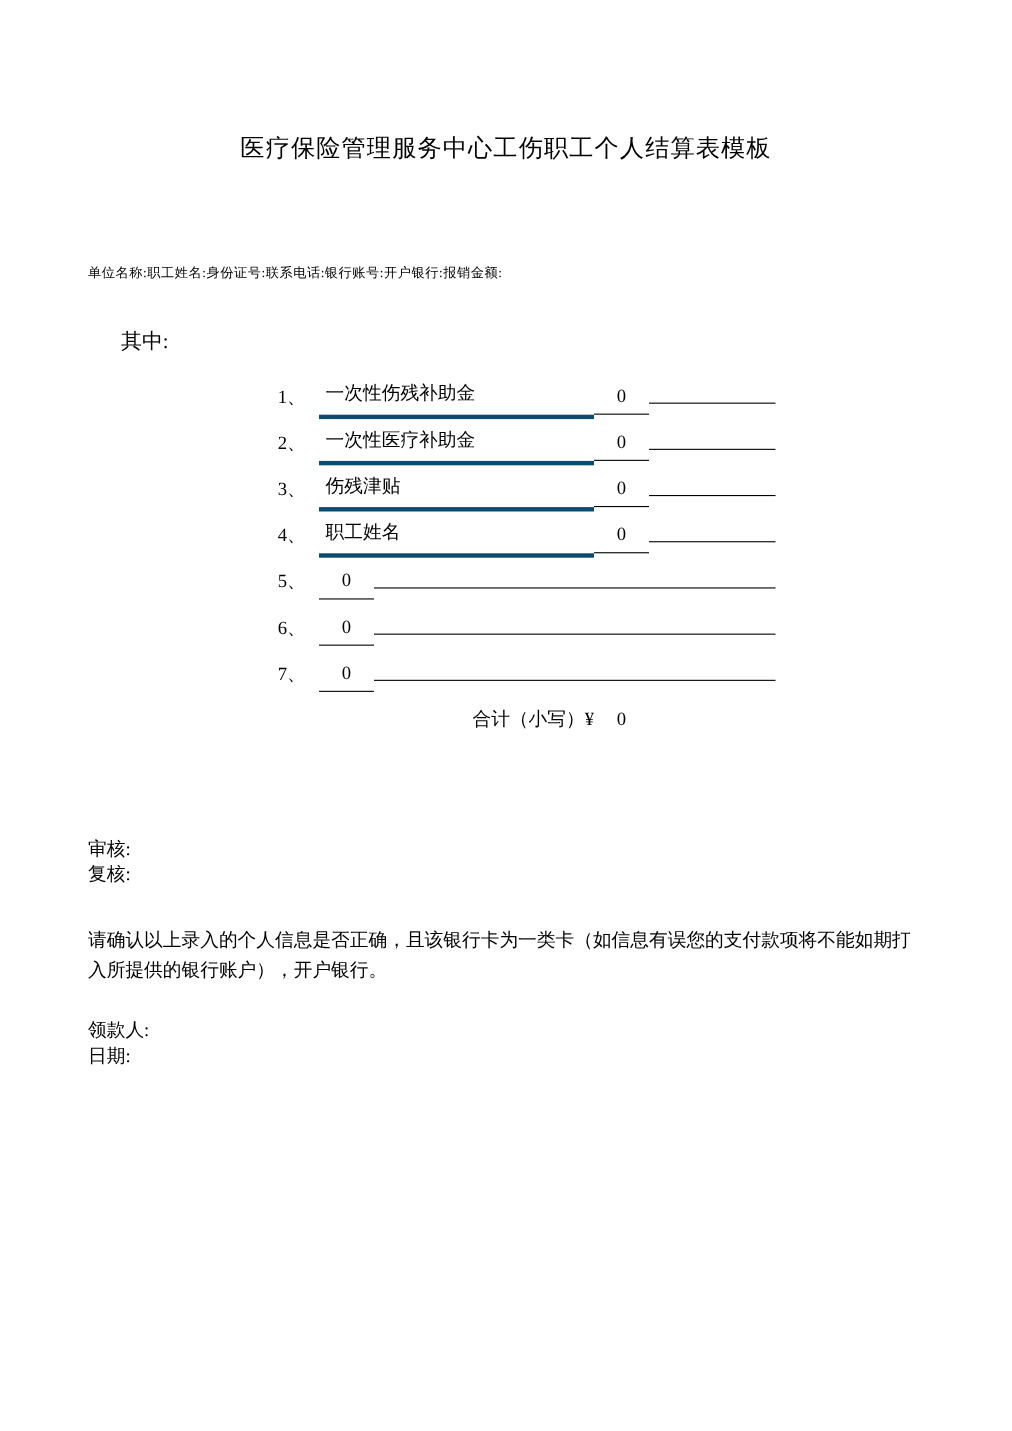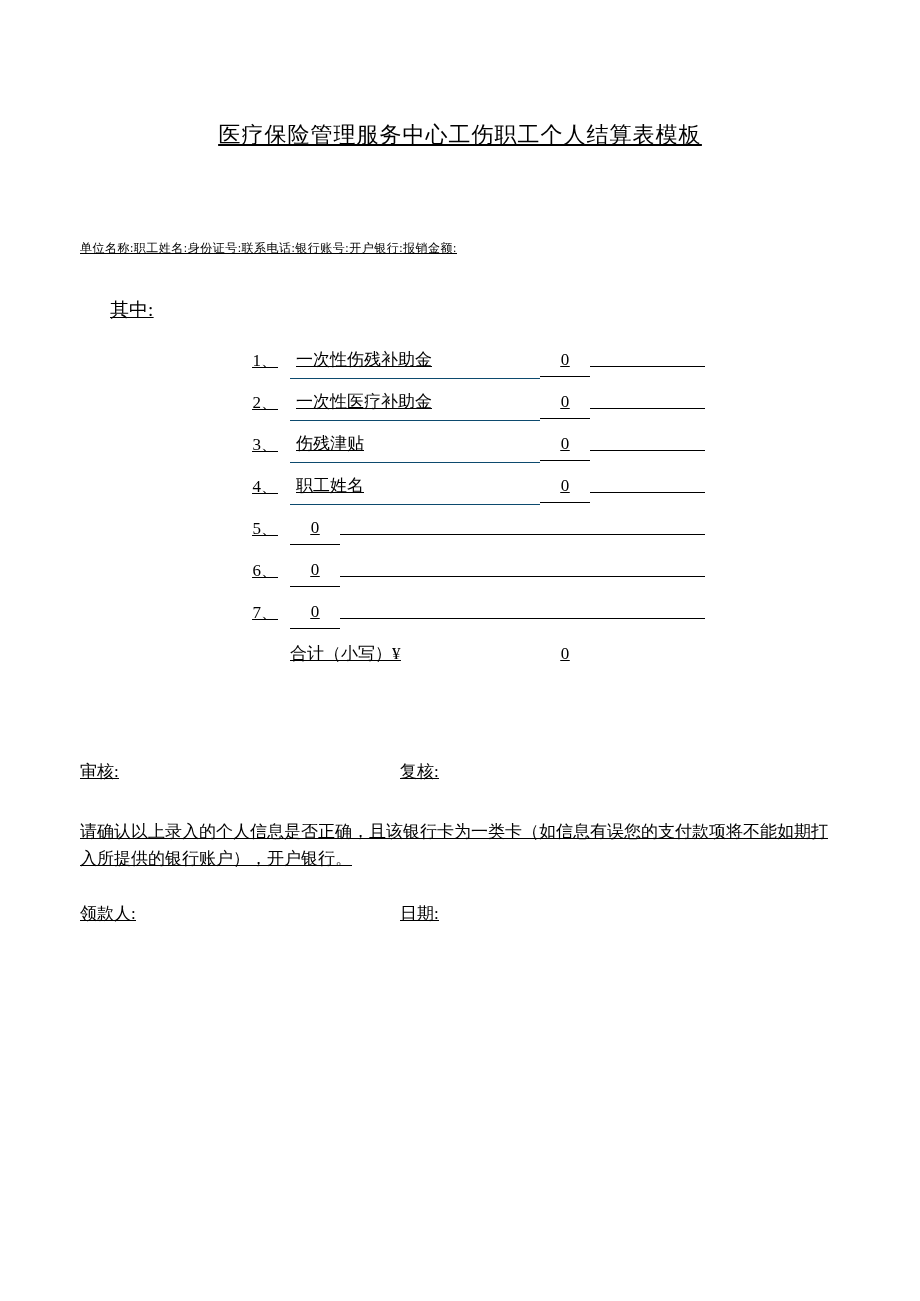--- a/index.html
+++ b/index.html
@@ -1,15 +1,15 @@
 <!DOCTYPE html>
 <html><head>
   <meta charset="utf-8">
   <style>
-    * { margin: 0; padding: 0; box-sizing: border-box; text-decoration: underline; }
+    * { margin: 0; padding: 0; box-sizing: border-box; }
     body {
       width: 920px;
       height: 1301px;
       background: #ffffff;
       font-family: "SimSun", "宋体", serif;
       color: #000000;
       padding: 120px 80px 0 80px;
     }
     .title {
       text-align: center;
@@ -38,66 +38,68 @@
       align-items: center;
       min-height: 42px;
     }
     .num {
       width: 55px;
       text-align: right;
       padding-right: 12px;
     }
     .label-cell {
       width: 250px;
-      border-bottom: 1px solid #0c4a6e;
+      border-bottom: 4px solid #0c4a6e;
       padding: 6px 0 6px 6px;
       line-height: 1.5;
     }
     .value-cell {
       width: 50px;
       border-bottom: 1px solid #000;
       text-align: center;
       padding: 6px 0;
     }
     .tail-cell {
       flex: 1;
       border-bottom: 1px solid #000;
       padding: 6px 0;
     }
     .total-row .label-cell {
-      text-align: left;
+      text-align: right;
       border-bottom: none;
       padding-left: 0;
     }
     .total-row .value-cell {
       border-bottom: none;
     }
     .total-row .tail-cell {
       border-bottom: none;
     }
     .sig-row {
       display: flex;
       font-size: 17px;
       margin-top: 85px;
       margin-bottom: 35px;
+      flex-direction: column;
     }
     .sig-left {
       width: 320px;
     }
     .sig-right {
       flex: 1;
     }
     .notice {
       font-size: 17px;
       line-height: 1.6;
       margin-bottom: 30px;
     }
     .sig-row2 {
       display: flex;
       font-size: 17px;
+      flex-direction: column;
     }
   </style>
 </head>
 <body>
 
 <div class="title">医疗保险管理服务中心工伤职工个人结算表模板</div>
 
 <div class="info-line">单位名称:职工姓名:身份证号:联系电话:银行账号:开户银行:报销金额:</div>
 
 <div class="among">其中:</div>

